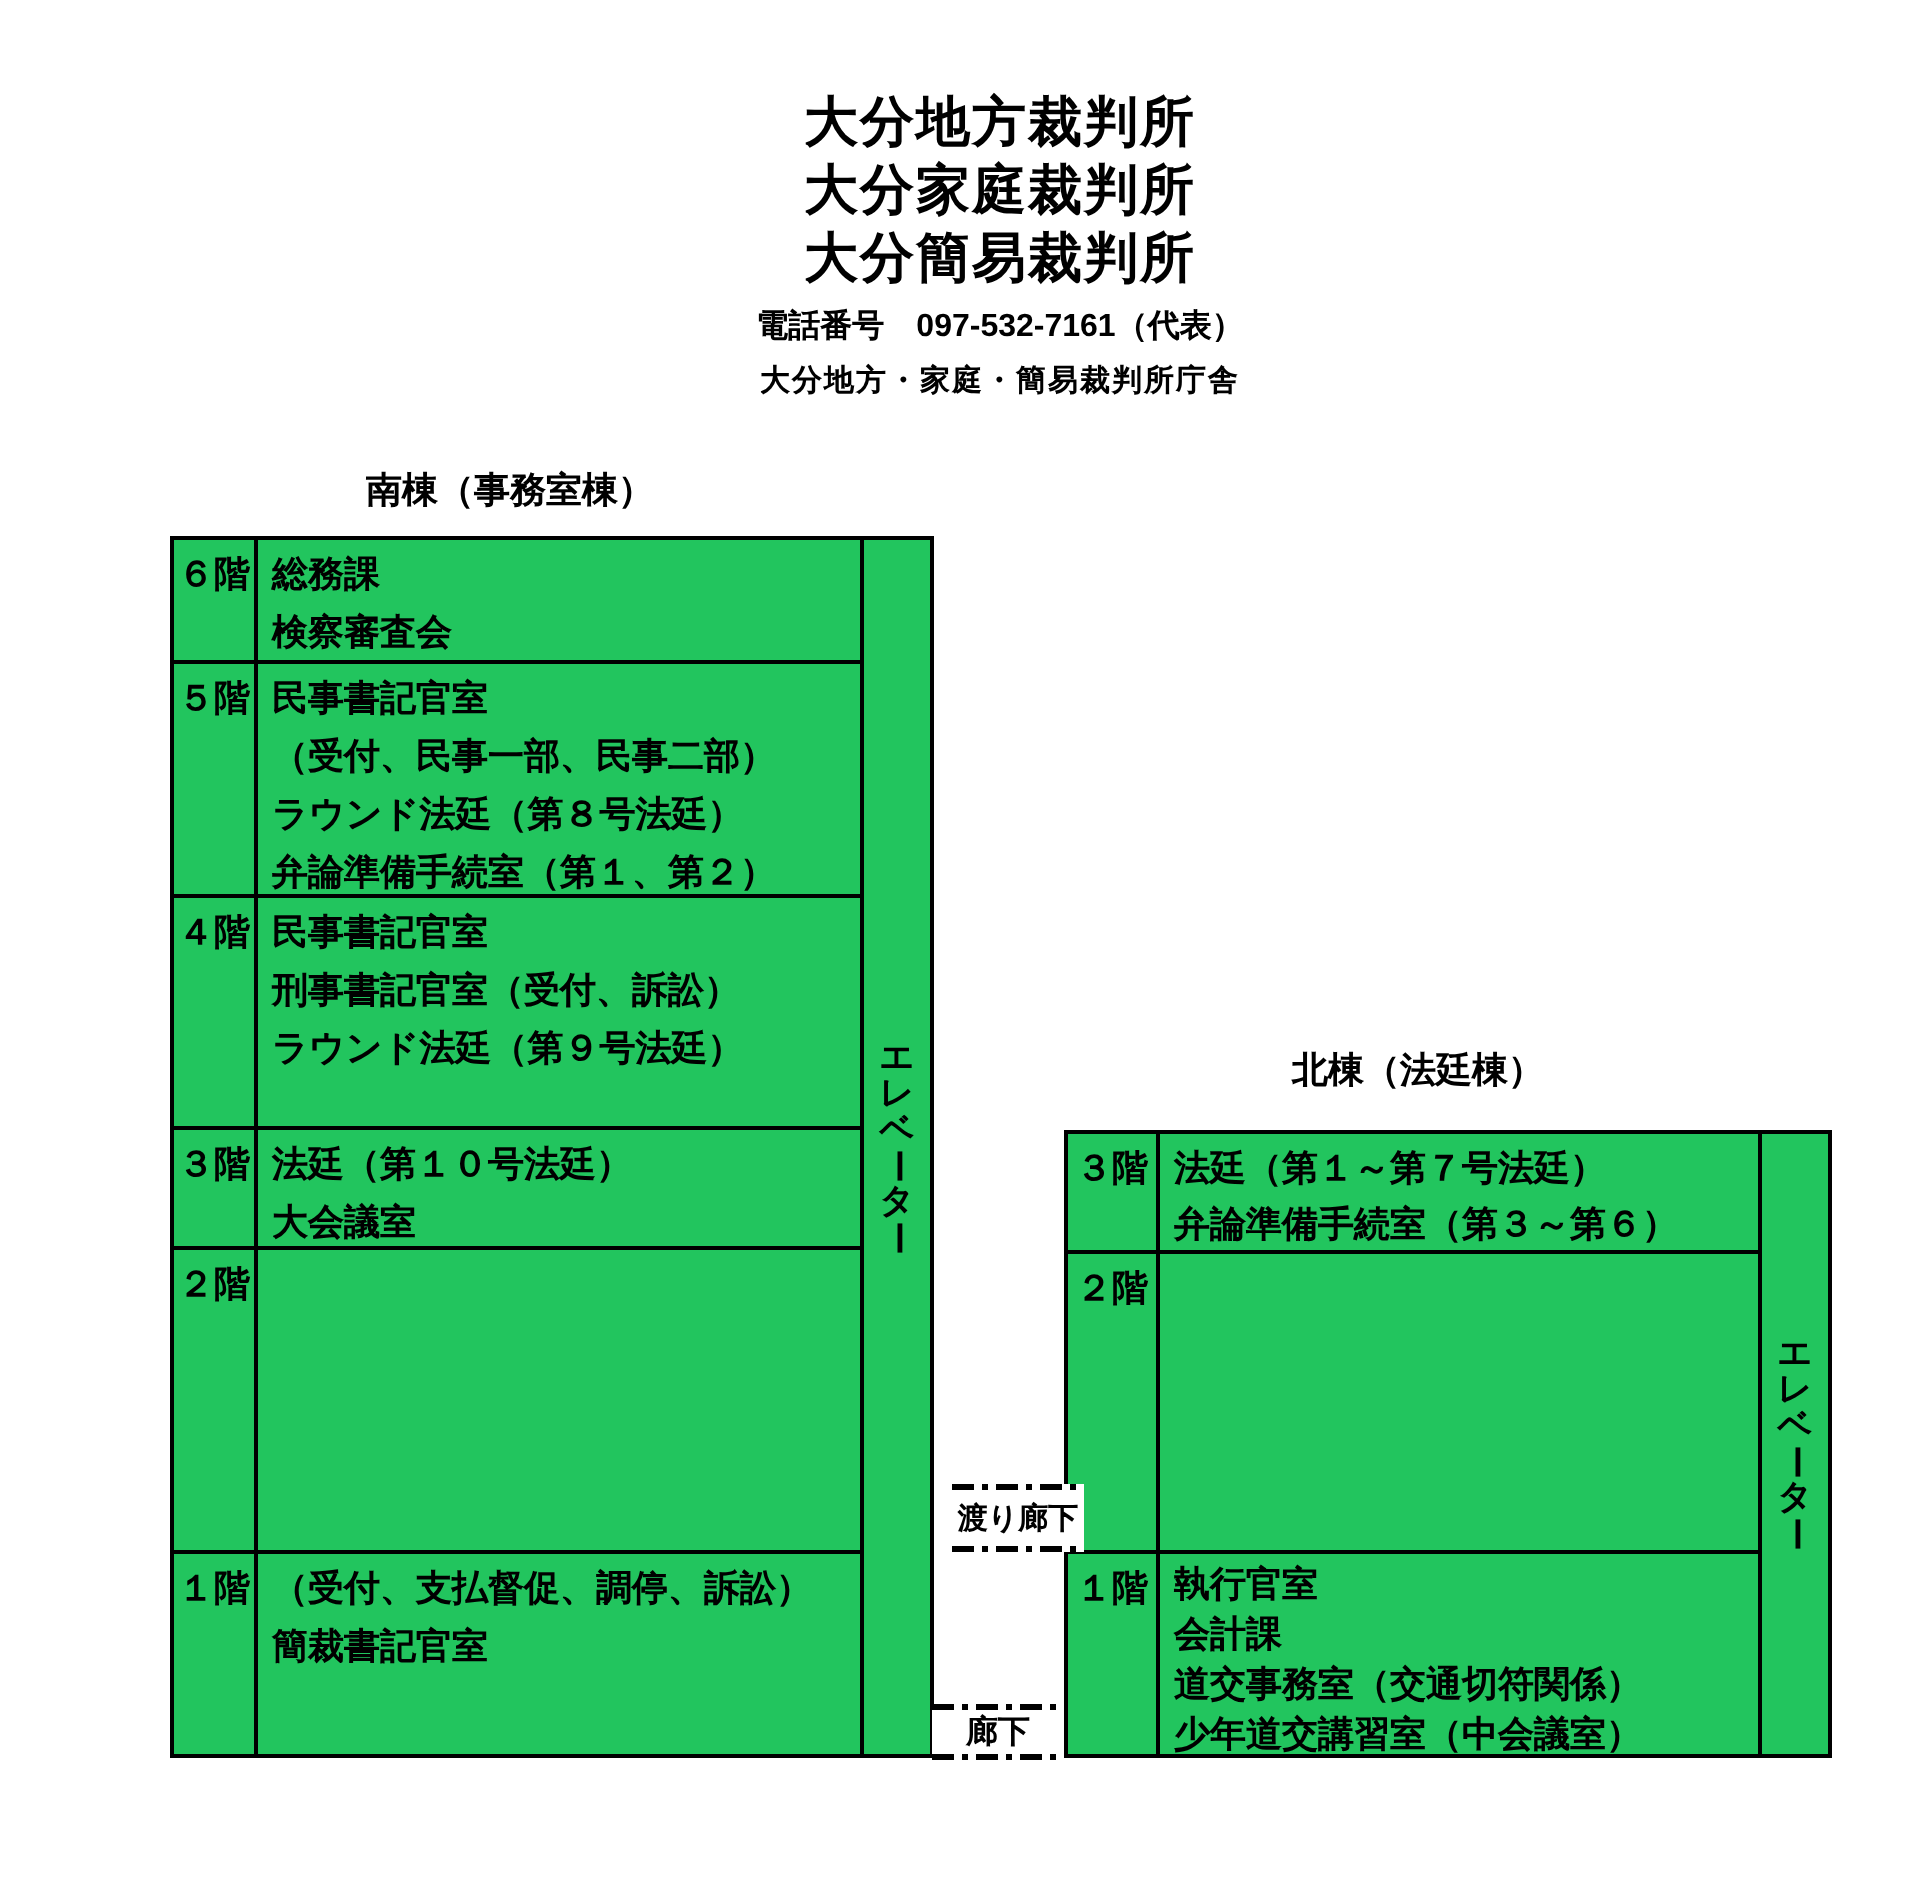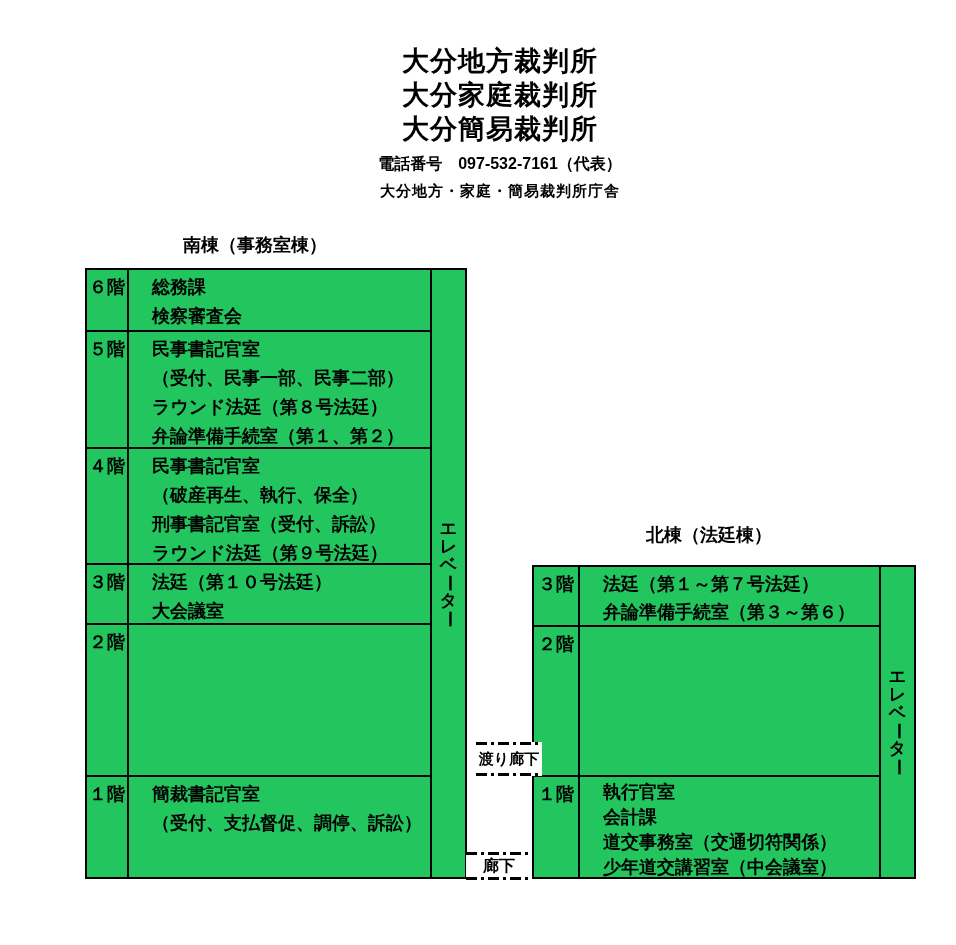--- a/index.html
+++ b/index.html
@@ -29,21 +29,21 @@
   #north-table { left:532px; top:565px; width:384px; height:314px; }
 
   .rows { position:absolute; left:0; top:0; bottom:0; right:35px;
           display:flex; flex-direction:column; }
   .frow { display:flex; box-sizing:border-box; overflow:hidden; }
   .frow.bb { border-bottom:2px solid #000; }
   .fcell { flex-shrink:0; border-right:2px solid #000; box-sizing:border-box;
            font-size:18px; padding-top:5px; text-align:center; }
   #south-table .fcell { width:42px; }
   #north-table .fcell { width:46px; }
-  .rcell { flex:1; box-sizing:border-box; padding:3px 0 0 23px; }
+  .rcell { flex:1; box-sizing:border-box; padding:3px 0 0 7px; }
   .rline { font-size:18px; white-space:nowrap; }
   .rline.small { font-size:14px; }
 
   .elev { position:absolute; top:0; right:0; bottom:0; width:35px;
           border-left:2px solid #000; box-sizing:border-box;
           display:flex; flex-direction:column; align-items:center; justify-content:center; }
   .elev span { display:block; font-size:17px; line-height:18px; }
   .elev span.rot { transform:rotate(90deg); }
 
   
@@ -86,40 +86,39 @@
           <div class="rline" style="line-height: 29px;">民事書記官室</div>
           <div class="rline" style="line-height: 29px;">（受付、民事一部、民事二部）</div>
           <div class="rline" style="line-height: 29px;">ラウンド法廷（第８号法廷）</div>
           <div class="rline" style="line-height: 29px;">弁論準備手続室（第１、第２）</div>
         </div>
       </div>
       <div class="frow bb" style="height: 116px;">
         <div class="fcell">４階</div>
         <div class="rcell">
           <div class="rline" style="line-height: 29px;">民事書記官室</div>
-          <div class="rline" style="line-height: 29px;">（破産再生、執行、保全）</div>
           <div class="rline" style="line-height: 29px;">刑事書記官室（受付、訴訟）</div>
           <div class="rline" style="line-height: 29px;">ラウンド法廷（第９号法廷）</div>
         </div>
       </div>
       <div class="frow bb" style="height: 60px;">
         <div class="fcell">３階</div>
         <div class="rcell">
           <div class="rline" style="line-height: 29px;">法廷（第１０号法廷）</div>
           <div class="rline" style="line-height: 29px;">大会議室</div>
         </div>
       </div>
       <div class="frow bb" style="height: 152px;">
         <div class="fcell">２階</div>
       </div>
       <div class="frow" style="flex: 1 1 0%;">
         <div class="fcell">１階</div>
         <div class="rcell">
+          <div class="rline" style="line-height: 29px;">（受付、支払督促、調停、訴訟）</div>
           <div class="rline" style="line-height: 29px;">簡裁書記官室</div>
-          <div class="rline" style="line-height: 29px;">（受付、支払督促、調停、訴訟）</div>
         </div>
       </div>
     </div>
   <div class="elev">
       <span>エ</span>
       <span>レ</span>
       <span>ベ</span>
       <span class="rot">ー</span>
       <span>タ</span>
       <span class="rot">ー</span>

